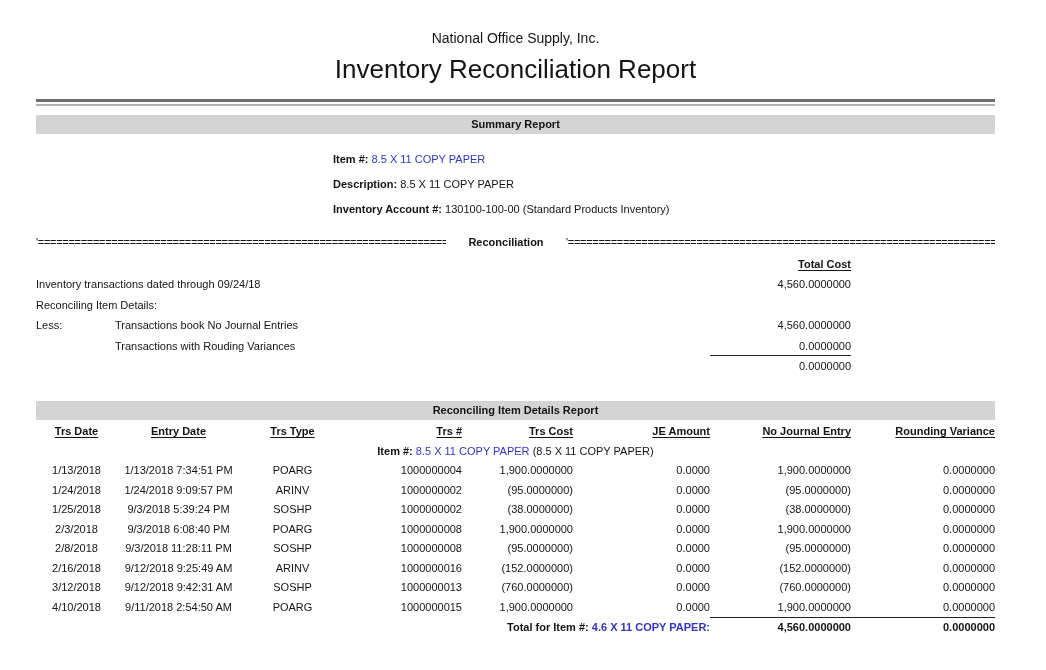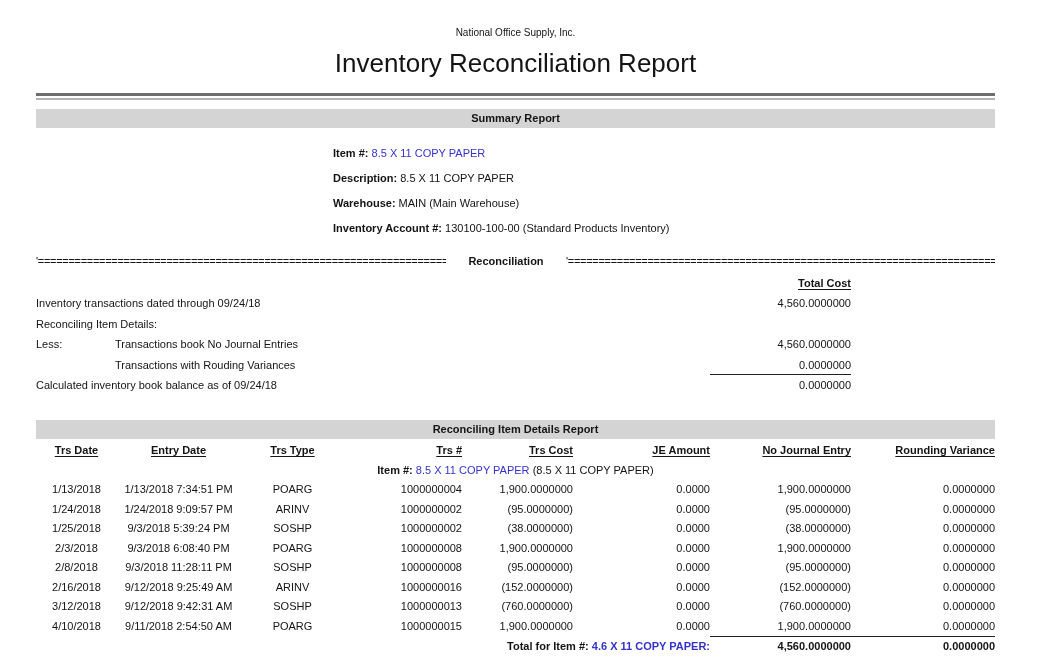--- a/index.html
+++ b/index.html
@@ -4,21 +4,21 @@
 <style>
   html,body { margin:0; padding:0; background:#ffffff; }
   .page {
     position:relative; width:1046px; height:670px; background:#ffffff;
     font-family:"Liberation Sans", sans-serif; font-size:11px; color:#141414;
     overflow:hidden;
   }
   .content { position:absolute; left:36px; top:0; width:959px; }
 
   
-  .company { text-align:center; margin-top:24px; font-size:10px; line-height:17px; }
+  .company { text-align:center; margin-top:30px; font-size:14px; line-height:17px; }
   .title   { text-align:center; margin-top:6px; font-size:26px; line-height:32px; font-weight:400; }
 
   
   .double-rule { margin-top:14px; }
   .double-rule .r1 { border-top:3px solid #6e6e6e; height:0; }
   .double-rule .r2 { border-top:2px solid #b3b3b3; height:0; margin-top:2px; }
 
   
   .section-bar {
     background:#d4d4d4; height:19px; line-height:19px; text-align:center;
@@ -92,24 +92,20 @@
     <div class="summary-fields">
       <div class="field">
         <span class="label">Item #:</span>
         <span class="link">8.5 X 11 COPY PAPER</span>
       </div>
       <div class="field">
         <span class="label">Description:</span>
         <span>8.5 X 11 COPY PAPER</span>
       </div>
       <div class="field">
-        <span class="label">Warehouse:</span>
-        <span>MAIN (Main Warehouse)</span>
-      </div>
-      <div class="field">
         <span class="label">Inventory Account #:</span>
         <span>130100-100-00 (Standard Products Inventory)</span>
       </div>
     </div>
 
     <div class="recon-divider">
       <span class="ticks left">'================================================================================</span>
       <span class="recon-title">Reconciliation</span>
       <span class="ticks right">'================================================================================</span>
     </div>
@@ -129,21 +125,20 @@
       <div class="recon-row">
         <span class="recon-prefix">Less:</span>
         <span class="recon-label indent">Transactions book No Journal Entries</span>
         <span class="recon-value">4,560.0000000</span>
       </div>
       <div class="recon-row">
         <span class="recon-label indent">Transactions with Rouding Variances</span>
         <span class="recon-value rule-under">0.0000000</span>
       </div>
       <div class="recon-row">
-        <span class="recon-label">Calculated inventory book balance as of 09/24/18</span>
         <span class="recon-value">0.0000000</span>
       </div>
     </div>
 
     <div class="section-bar details-bar">Reconciling Item Details Report</div>
 
     <table class="details">
       <colgroup>
         <col style="width:81px">
           <col style="width:123px">

